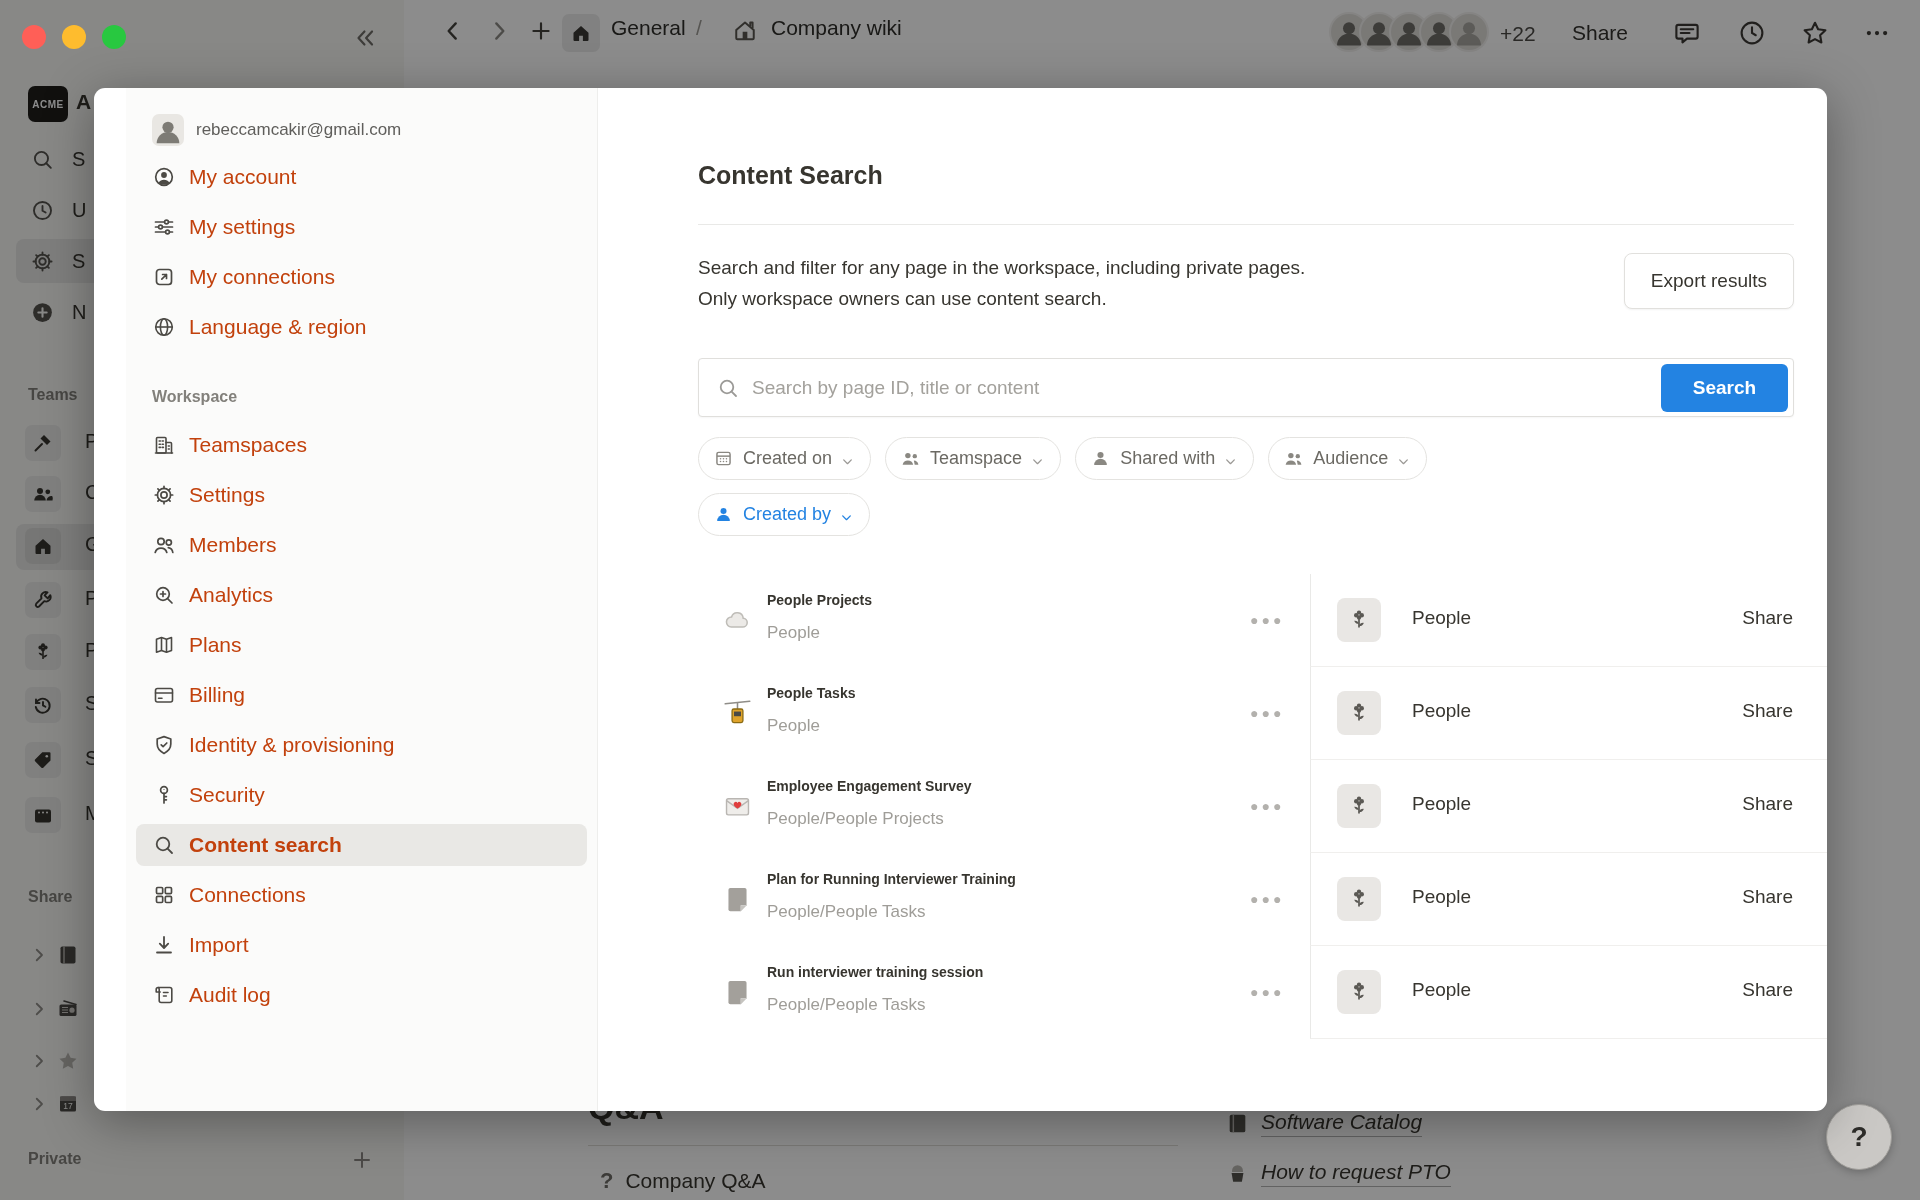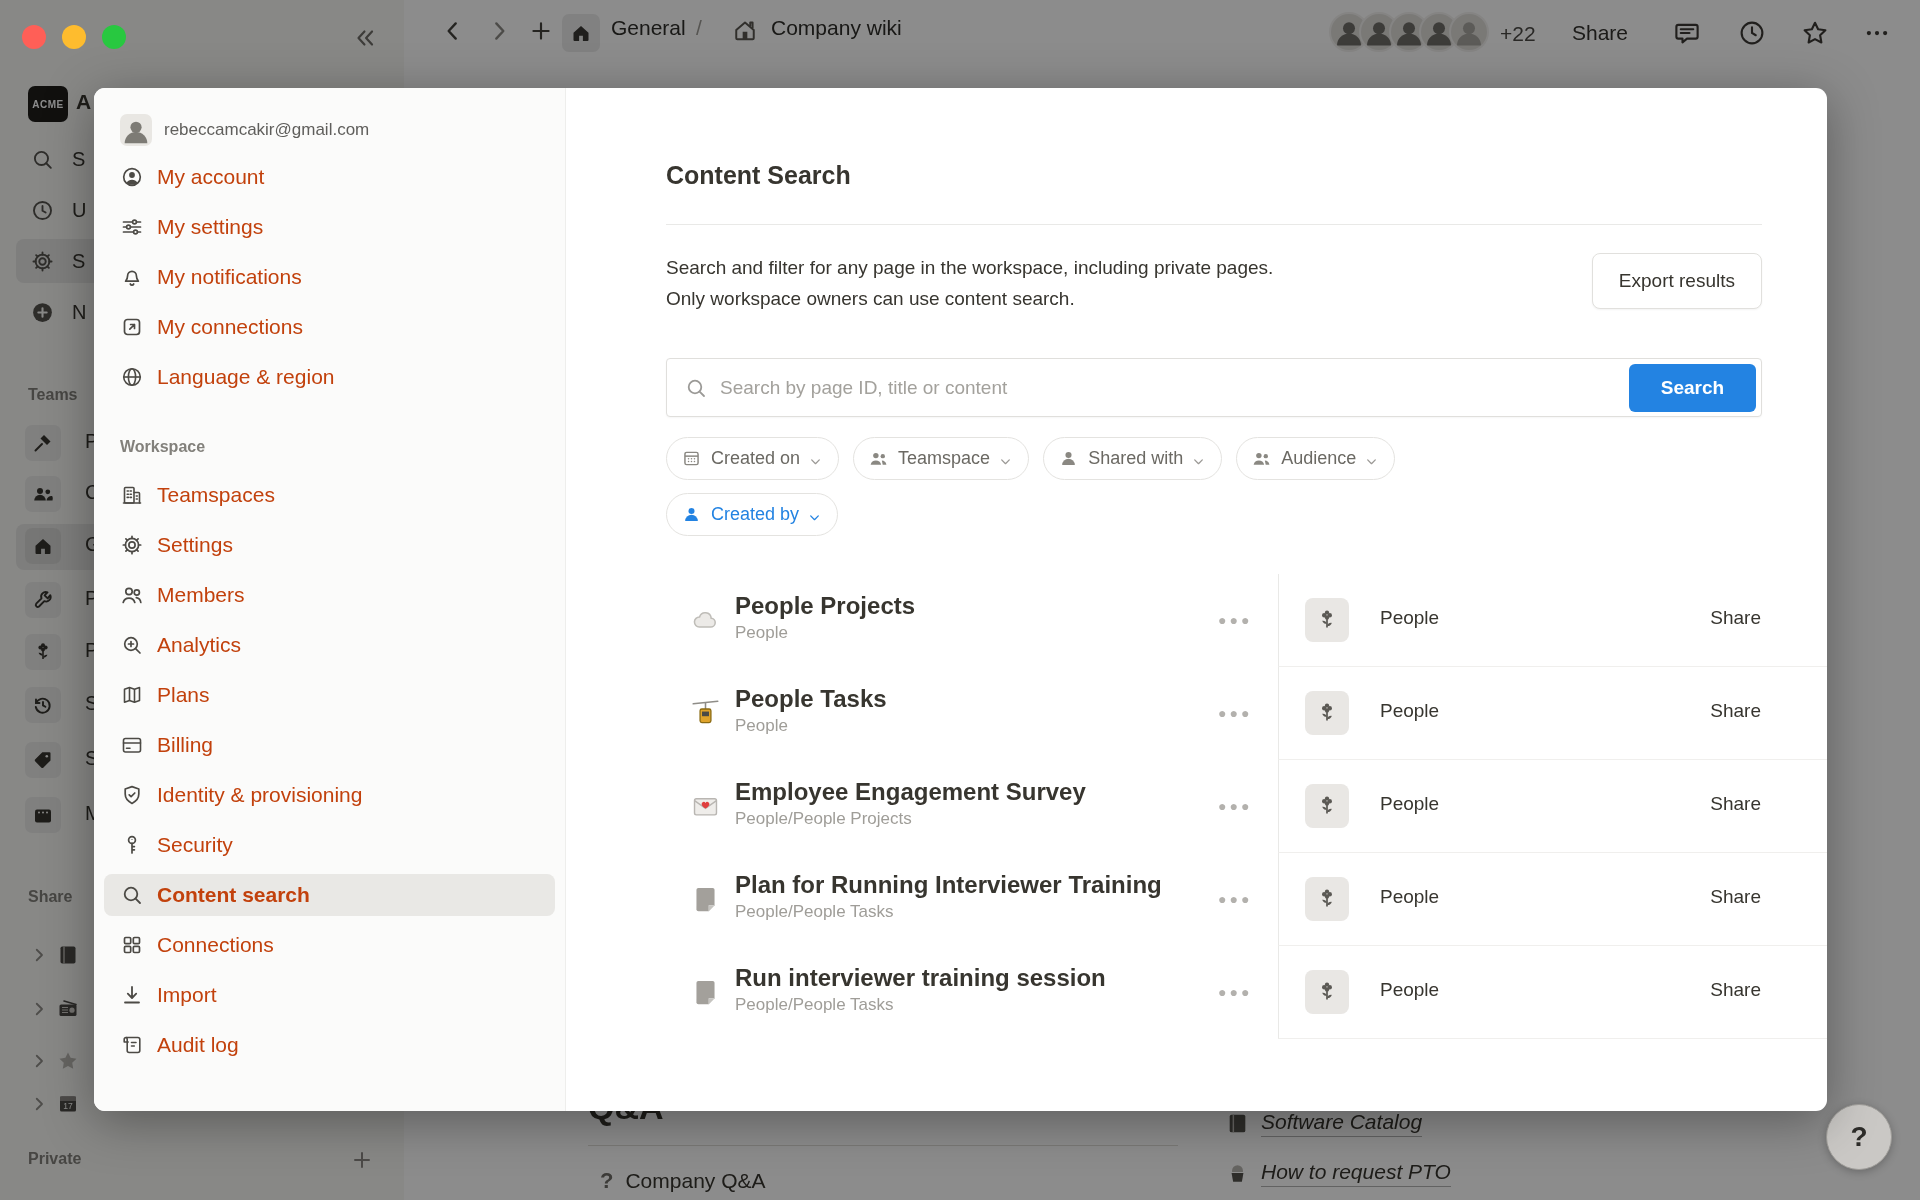--- a/index.html
+++ b/index.html
@@ -63,21 +63,21 @@
   .overlay { position:absolute; inset:0; background:rgba(0,0,0,.45); z-index:50; }
   .traffic { position:absolute; top:25px; left:22px; display:flex; gap:16px; z-index:70; }
   .dot { width:24px; height:24px; border-radius:50%; }
   .help-btn { position:absolute; left:1826px; top:1104px; width:66px; height:66px; border-radius:50%;
     background:#cac8c5; border:1px solid #9e9c98; color:#2d2c29; font-size:28px; font-weight:600;
     display:flex; align-items:center; justify-content:center; z-index:55; box-shadow:0 2px 8px rgba(0,0,0,.25); }
 
   
   .modal { position:absolute; left:94px; top:88px; width:1733px; height:1023px; background:#fff; border-radius:11px;
     z-index:60; display:flex; box-shadow:0 10px 50px rgba(0,0,0,.35); overflow:hidden; }
-  .snav { width:472px; background:#fbfbfa; border-right:1px solid #eeeeec; padding:24px 10px 0 10px; flex:none; }
+  .snav { width:472px; background:#fbfbfa; border-right:1px solid #eeeeec; padding:24px 10px 0 10px; flex:none;margin-left:32px; }
   .acct-row { display:flex; align-items:center; gap:12px; height:36px; padding-left:16px; margin-bottom:8px; }
   .acct-av { width:32px; height:32px; border-radius:7px; background:#e9e7e3; overflow:hidden; flex:none; color:#7d7b75; }
   .acct-av svg { width:100%; height:100%; }
   .acct-email { font-size:17px; color:#5f5e5b; white-space:nowrap; }
   .sitem { display:flex; align-items:center; gap:13px; height:42px; padding-left:16px; border-radius:8px; margin-bottom:8px; }
   .sitem .nic { width:24px; height:24px; color:#4c4a45; flex:none; }
   .sitem .slabel { font-size:21px; font-weight:500; color:#c2410c; white-space:nowrap; }
   .sitem.active { background:#e9e8e5; }
   .sitem.active .slabel { font-weight:700; }
   .ws-label { margin:40px 0 14px 16px; font-size:16px; font-weight:600; color:#82807b; height:22px; }
@@ -107,21 +107,21 @@
 
   .stable { margin-top:38px; width:1204px; }
   .thead { position:relative; height:57px; border-top:1px solid #e9e9e7; border-bottom:1px solid #e9e9e7; font-size:17px; color:#82807b; }
   .thead .h-page { position:absolute; left:13px; top:19px; }
   .thead .h-loc  { position:absolute; left:654px; top:19px; }
   .thead .h-aud  { position:absolute; right:109px; top:19px; }
   .trow { position:relative; height:93px; }
   .pcell { position:absolute; left:0; top:0; width:612px; height:93px; }
   .pic-box { position:absolute; left:22px; top:29px; width:34px; height:34px; display:flex; align-items:center; justify-content:center; }
   .pic-box svg { width:31px; height:31px; }
-  .ptitle { position:absolute; left:69px; top:18px; font-size:24px; font-weight:700; white-space:nowrap; }
+  .ptitle { position:absolute; left:69px; top:18px; font-size:14px; font-weight:700; white-space:nowrap; }
   .ppath  { position:absolute; left:69px; top:49px; font-size:17px; color:#9f9d98; white-space:nowrap; }
   .dots-btn { position:absolute; left:552px; top:38px; color:#b3b1ad; font-size:14px; letter-spacing:3px; }
   .lcell { position:absolute; left:612px; top:0; right:0; height:93px; border-left:1px solid #e9e9e7; border-bottom:1px solid #f0efed; }
   .trow:first-of-type .lcell { border-bottom:1px solid #f0efed; }
   .loc-tile { position:absolute; left:26px; top:24px; width:44px; height:44px; background:#e9e7e4; border-radius:8px;
     display:flex; align-items:center; justify-content:center; color:#5b5954; }
   .loc-tile svg { width:26px; height:26px; }
   .loc-name { position:absolute; left:101px; top:33px; font-size:19px; }
   .aud-val { position:absolute; right:109px; top:33px; font-size:19px; }
 </style>
@@ -420,27 +420,20 @@
         <span class="slabel">My account</span>
       </div>
       <div class="sitem">
         <span class="nic"><svg viewBox="0 0 24 24" fill="none" stroke="currentColor" stroke-width="1.7" stroke-linecap="round">
               <path d="M3.5 7h17M3.5 12h17M3.5 17h17"></path>
               <circle cx="14.5" cy="7" r="1.9" fill="#fbfbfa"></circle>
               <circle cx="8.5" cy="12" r="1.9" fill="#fbfbfa"></circle>
               <circle cx="15.5" cy="17" r="1.9" fill="#fbfbfa"></circle>
             </svg></span>
         <span class="slabel">My settings</span>
-      </div>
-      <div class="sitem">
-        <span class="nic"><svg viewBox="0 0 24 24" fill="none" stroke="currentColor" stroke-width="1.7" stroke-linejoin="round" stroke-linecap="round">
-              <path d="M18.4 16.2H5.6c1.3-1.5 2-2.9 2-5.4a4.4 4.4 0 0 1 8.8 0c0 2.5.7 3.9 2 5.4z"></path>
-              <path d="M10.3 19a1.9 1.9 0 0 0 3.4 0"></path>
-            </svg></span>
-        <span class="slabel">My notifications</span>
       </div>
       <div class="sitem">
         <span class="nic"><svg viewBox="0 0 24 24" fill="none" stroke="currentColor" stroke-width="1.7" stroke-linecap="round" stroke-linejoin="round">
               <rect x="4.5" y="4.5" width="15" height="15" rx="3"></rect>
               <path d="M9.8 14.2 14.5 9.5M10.6 9.5h3.9v3.9"></path>
             </svg></span>
         <span class="slabel">My connections</span>
       </div>
       <div class="sitem">
         <span class="nic"><svg viewBox="0 0 24 24" fill="none" stroke="currentColor" stroke-width="1.6">

